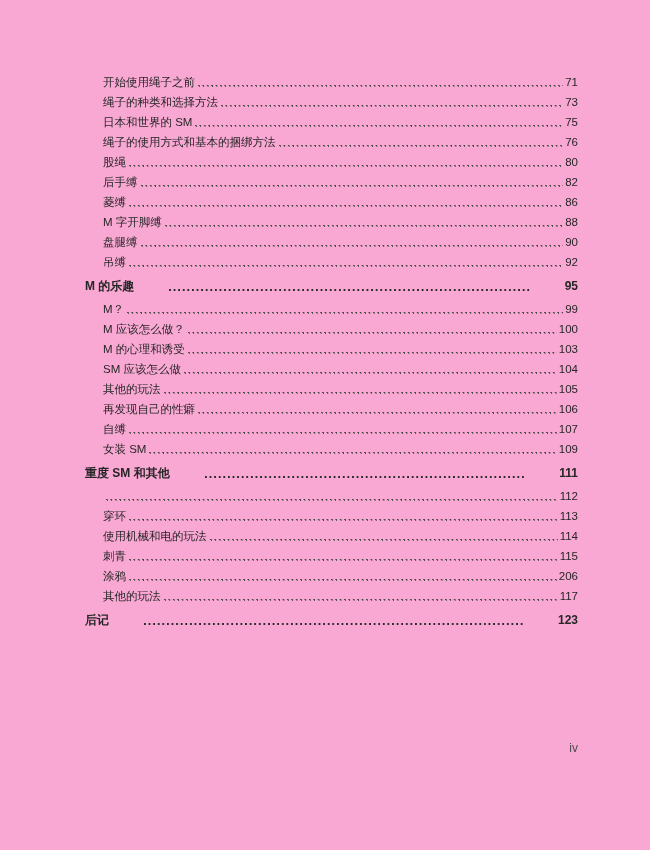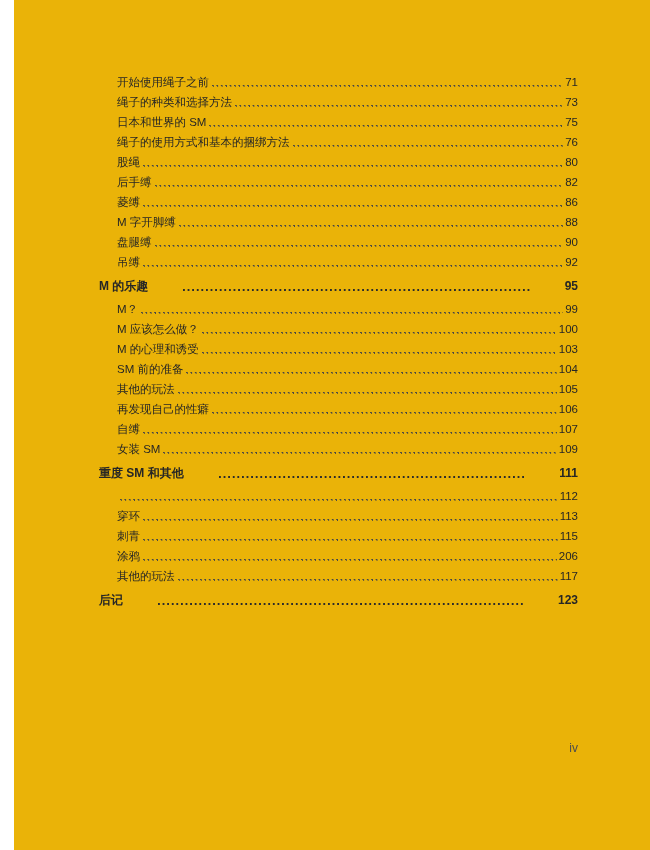--- a/index.html
+++ b/index.html
@@ -11,22 +11,21 @@
     width: 650px;
     height: 850px;
     position: relative;
     overflow: hidden;
     font-family: "Liberation Sans", sans-serif;
     color: #262626;
   }
   .page {
     position: absolute;
     inset: 0;
-    background: #eab308;
-    margin-left: 14px;
+    background: #f9a8d4;
   }
   .toc {
     position: absolute;
     top: 72px;
     left: 85px;
     right: 72px;
   }
   .toc-row {
     display: flex;
     align-items: stretch;
@@ -141,21 +140,21 @@
     <span class="toc-label">M 应该怎么做？</span>
     <span class="toc-dots"></span>
     <span class="toc-page">100</span>
   </div>
       <div class="toc-row level-2">
     <span class="toc-label">M 的心理和诱受</span>
     <span class="toc-dots"></span>
     <span class="toc-page">103</span>
   </div>
       <div class="toc-row level-2">
-    <span class="toc-label">SM 前的准备</span>
+    <span class="toc-label">SM 应该怎么做</span>
     <span class="toc-dots"></span>
     <span class="toc-page">104</span>
   </div>
       <div class="toc-row level-2">
     <span class="toc-label">其他的玩法</span>
     <span class="toc-dots"></span>
     <span class="toc-page">105</span>
   </div>
       <div class="toc-row level-2">
     <span class="toc-label">再发现自己的性癖</span>
@@ -180,20 +179,25 @@
       <div class="toc-row level-2">
     <span class="toc-dots"></span>
     <span class="toc-page">112</span>
   </div>
       <div class="toc-row level-2">
     <span class="toc-label">穿环</span>
     <span class="toc-dots"></span>
     <span class="toc-page">113</span>
   </div>
       <div class="toc-row level-2">
+    <span class="toc-label">使用机械和电的玩法</span>
+    <span class="toc-dots"></span>
+    <span class="toc-page">114</span>
+  </div>
+      <div class="toc-row level-2">
     <span class="toc-label">刺青</span>
     <span class="toc-dots"></span>
     <span class="toc-page">115</span>
   </div>
       <div class="toc-row level-2">
     <span class="toc-label">涂鸦</span>
     <span class="toc-dots"></span>
     <span class="toc-page">206</span>
   </div>
       <div class="toc-row level-2">

